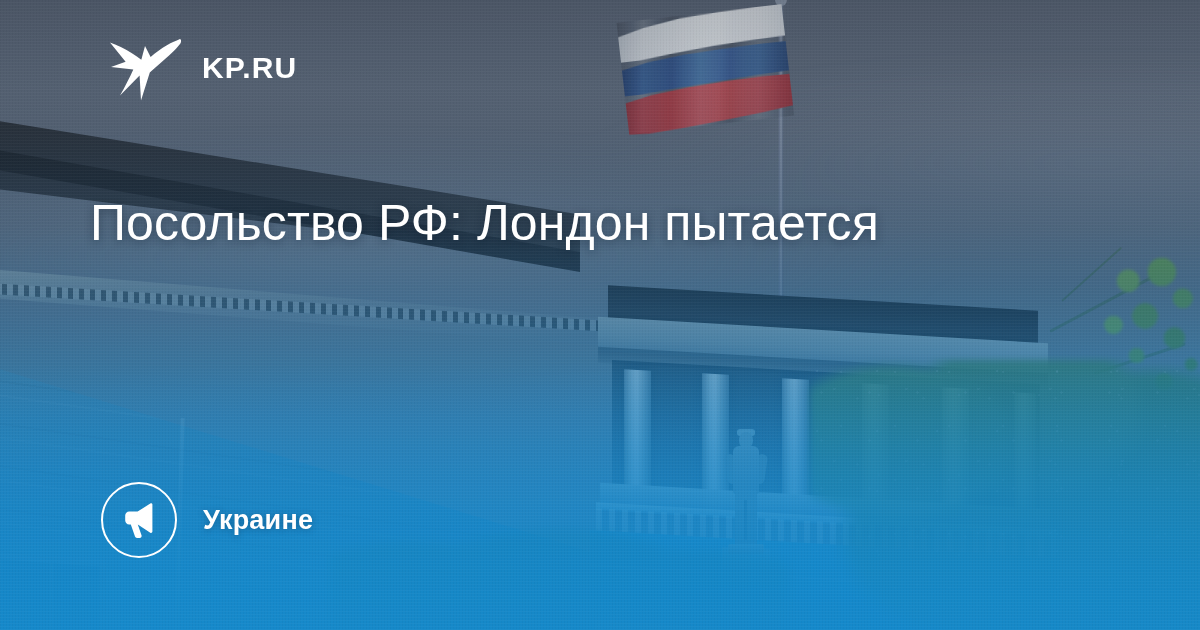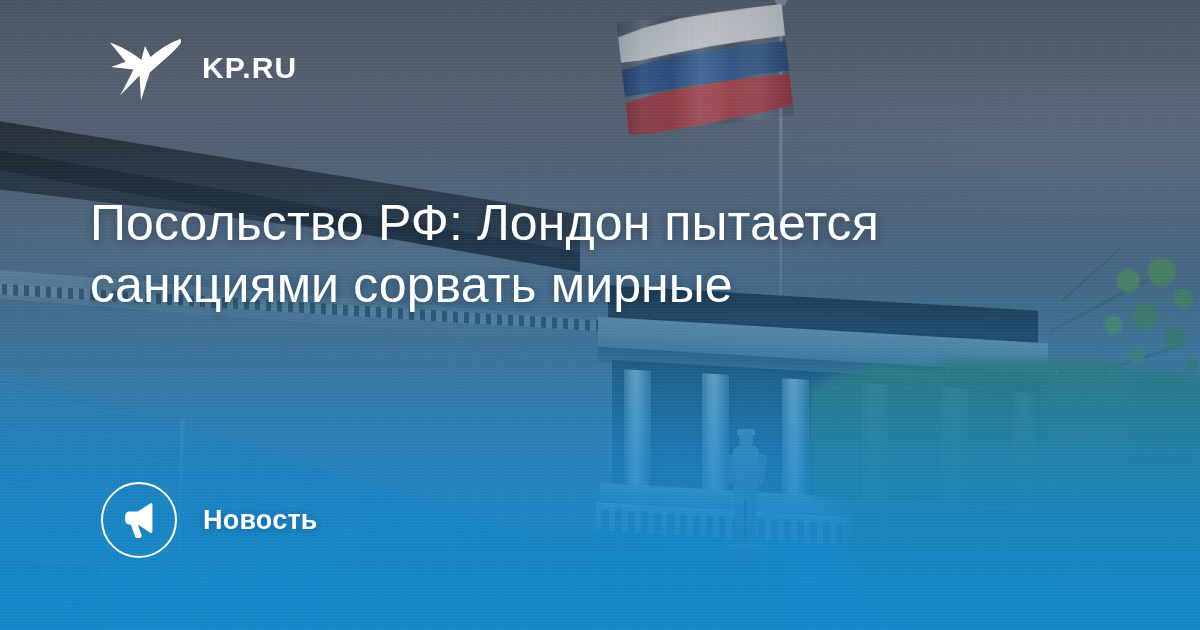--- a/index.html
+++ b/index.html
@@ -719,32 +719,31 @@
                  L41.8 38.4
                  C47.4 33.4 54.6 27.2 61.3 21.2
                  C66.2 16.8 70.0 12.9 72.4 9.6
                  C73.6 7.9 73.2 4.5 71.5 5.2 Z"></path>
       </svg>
       <span class="logo-text">KP.RU</span>
     </div>
 
     <h1 class="headline">
       <span class="ln">Посольство РФ: Лондон пытается</span>
-      <span class="ln">санкциями сорвать мирные</span>
     </h1>
 
     <div class="badge">
       <span class="badge-circle">
         <svg class="badge-icon" viewBox="0 0 40 40" aria-hidden="true">
           <path fill="#ffffff" d="M33.4 4.6c0-1.1-1.2-1.7-2.1-1.1
                    L18.6 11.6 H10.2
                    c-2.2 0-4.0 1.8-4.0 4.0 v5.0
                    c0 2.2 1.8 4.0 4.0 4.0 h1.6
                    l4.2 12.0 c0.3 0.9 1.1 1.4 2.0 1.4 h2.6
                    c1.4 0 2.4-1.4 1.9-2.7 L18.8 24.6
                    l12.5 8.1 c0.9 0.6 2.1 0 2.1-1.1 Z"></path>
         </svg>
       </span>
-      <span class="badge-label">Новость</span>
+      <span class="badge-label">Украине</span>
     </div>
 
   </div>
 </div>
 
 </body></html>

